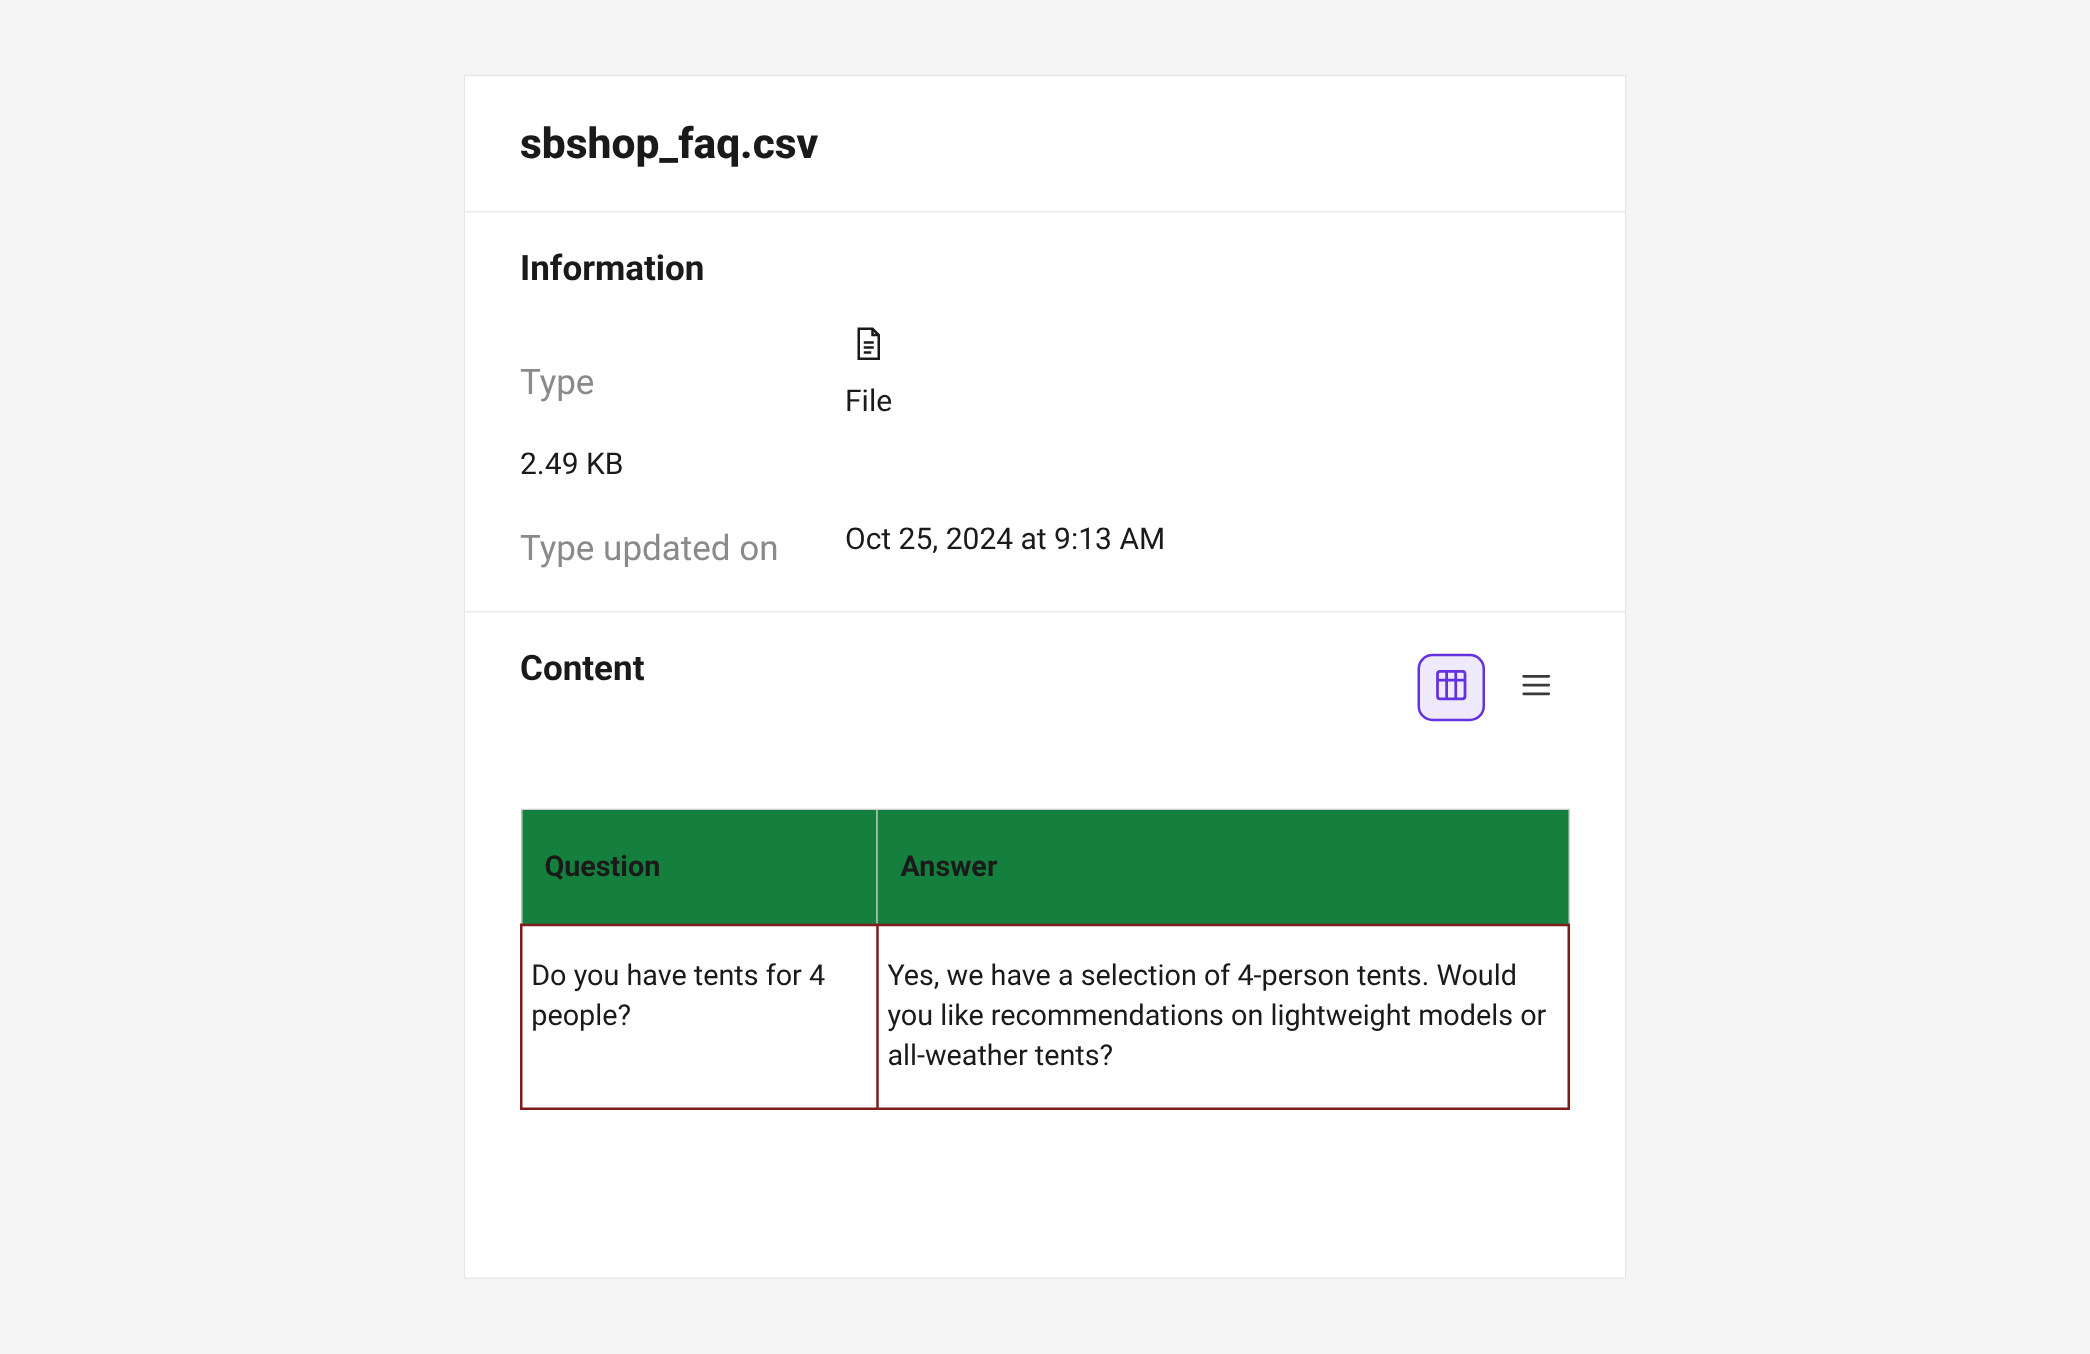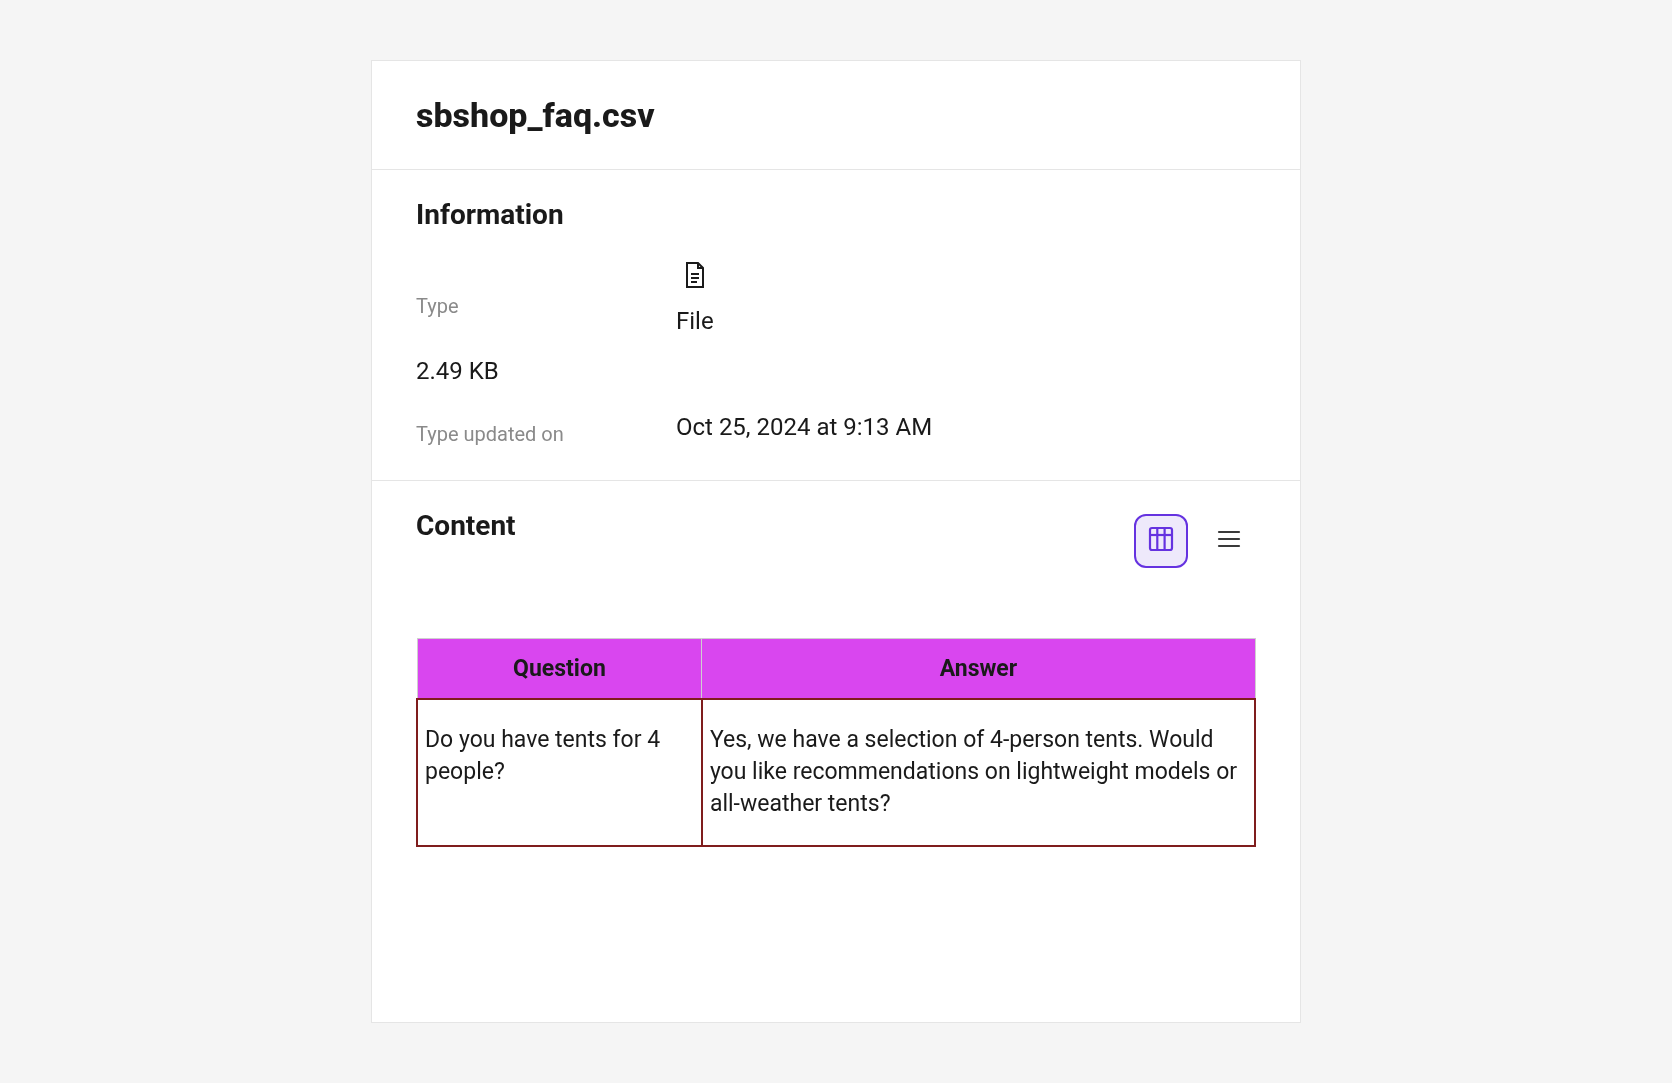--- a/index.html
+++ b/index.html
@@ -45,21 +45,21 @@
       display: flex;
       align-items: center;
       margin-bottom: 22px;
     }
     .field-row:last-child {
       margin-bottom: 0;
     }
     .field-label {
       width: 260px;
       color: #8a8a8a;
-      font-size: 20px;
+      font-size: 28px;
       margin-top: 15px;
     }
     .field-value {
       display: flex;
       align-items: center;
       gap: 12px;
       font-size: 24px;
       color: #1a1a1a;
       flex-direction: column;
     }
@@ -95,24 +95,24 @@
     .icon-btn.active {
       background: #eee9fb;
       border: 2px solid #6532e0;
     }
     .faq-table {
       width: 100%;
       border-collapse: collapse;
       font-size: 23px;
     }
     .faq-table th {
-      text-align: center;
-      background: #d946ef;
+      text-align: left;
+      background: #15803d;
       font-weight: 700;
-      padding: 16px 18px;
+      padding: 32px 18px;
       border: 1px solid #cfcfcf;
     }
     .faq-table td {
       padding: 24px 7px;
       border: 2px solid #7f1d1d;
       vertical-align: top;
       line-height: 1.4;
     }
     .faq-table .col-q {
       width: 34%;

